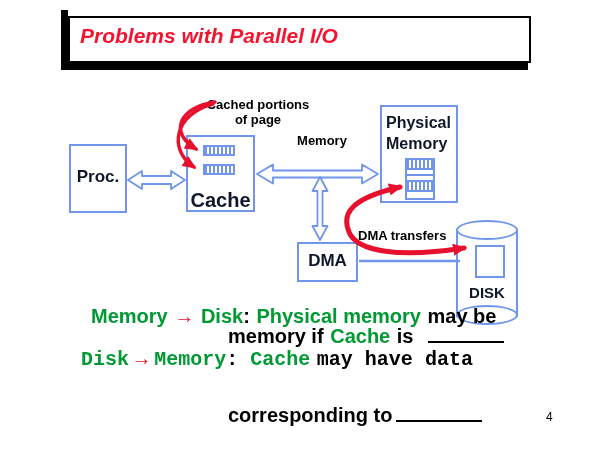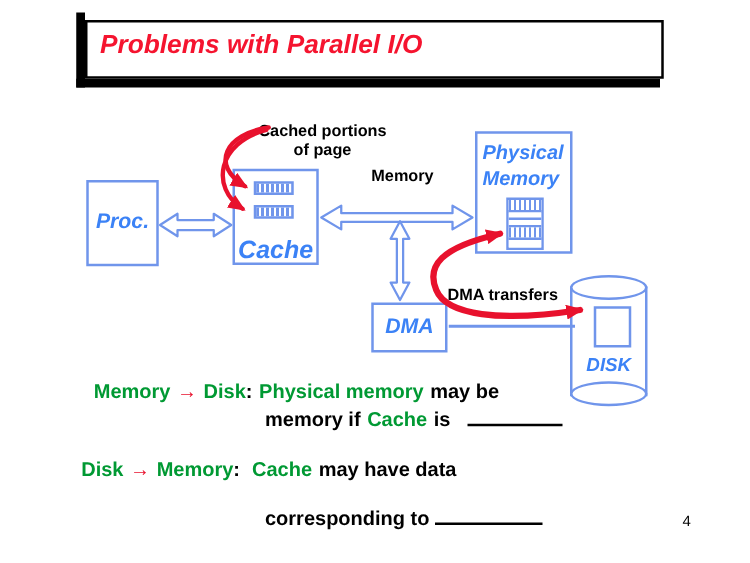--- a/index.html
+++ b/index.html
@@ -10,21 +10,21 @@
   .title-shadow-left{left:61px;top:10px;width:7px;height:60px;background:#000;}
   .title-shadow-bottom{left:61px;top:63px;width:467px;height:7px;background:#000;}
   .title-box{left:68px;top:16px;width:463px;height:47px;background:#fff;border:2px solid #000;}
   .title-text{left:80px;top:24px;font-size:21px;font-weight:bold;font-style:italic;color:#f5142f;white-space:nowrap;}
   
   .bluebox{border:2px solid #7095eb;background:#fff;}
   .proc-box{left:69px;top:144px;width:58px;height:69px;}
   .cache-box{left:186px;top:135px;width:69px;height:77px;}
   .pm-box{left:380px;top:105px;width:78px;height:98px;}
   .dma-box{left:297px;top:242px;width:61px;height:40px;}
-  .gtext{color:#3b82f6;font-weight:bold;white-space:nowrap;font-style:italic;}
+  .gtext{color:#0f172a;font-weight:bold;white-space:nowrap;}
   .proc-label{left:69px;top:144px;width:58px;height:69px;line-height:65px;text-align:center;font-size:17px;}
   .cache-label{left:186px;top:189px;width:69px;text-align:center;font-size:20px;}
   .pm-label{left:386px;top:112px;font-size:16px;line-height:21px;}
   .dma-label{left:297px;top:242px;width:61px;height:40px;line-height:38px;text-align:center;font-size:17px;}
   
   .stripe-fill{background:repeating-linear-gradient(90deg,#7095eb 0,#7095eb 2px,#fff 2px,#fff 4px);}
   .cache-line{width:32px;height:11px;border:2px solid #7095eb;}
   .cl1{left:203px;top:145px;}
   .cl2{left:203px;top:164px;}
   
@@ -39,32 +39,32 @@
   .disk-top{left:456px;top:220px;}
   .disk-bottom{left:456px;top:305px;}
   .disk-square{left:475px;top:245px;width:30px;height:33px;border:2px solid #7095eb;background:#fff;}
   .disk-label{left:456px;top:284px;width:62px;text-align:center;font-size:15px;}
   
   .ann{font-weight:bold;font-size:13px;color:#000;white-space:nowrap;}
   .cached-label{left:200px;top:97px;width:116px;text-align:center;line-height:15px;}
   .bus-label{left:282px;top:133px;width:80px;text-align:center;line-height:15px;}
   .dmat-label{left:358px;top:211px;margin-top:17px;}
   
-  .note{font-size:16px;font-weight:bold;white-space:nowrap;}
+  .note{font-size:20px;font-weight:bold;white-space:nowrap;margin-left:16px;}
   .n-green{color:#009933;}
   .n-red{color:#e8112d;}
   .n-black{color:#000;}
   .mr{margin-right:0.33em;}
   .mr2{margin-right:0.6em;}
   .blank{display:inline-block;border-bottom:2px solid #000;height:14px;vertical-align:baseline;}
   .blank1{width:76px;margin-left:14px;}
   .blank2{width:86px;margin-left:4px;}
   .b1l1{left:75px;top:305px;}
   .b1l2{left:212px;top:325px;}
-  .b2l1{left:65px;top:368px;}
+  .b2l1{left:65px;top:348px;font-family:Liberation Mono, monospace;}
   .b2l2{left:212px;top:404px;}
   .page-num{left:546px;top:410px;font-size:12px;color:#000;}
   svg.overlay{position:absolute;left:0;top:0;z-index:5;pointer-events:none;}
 </style>
 </head>
 <body>
 
 <div class="slide">
 
   <div class="abs title-shadow-left"></div>

